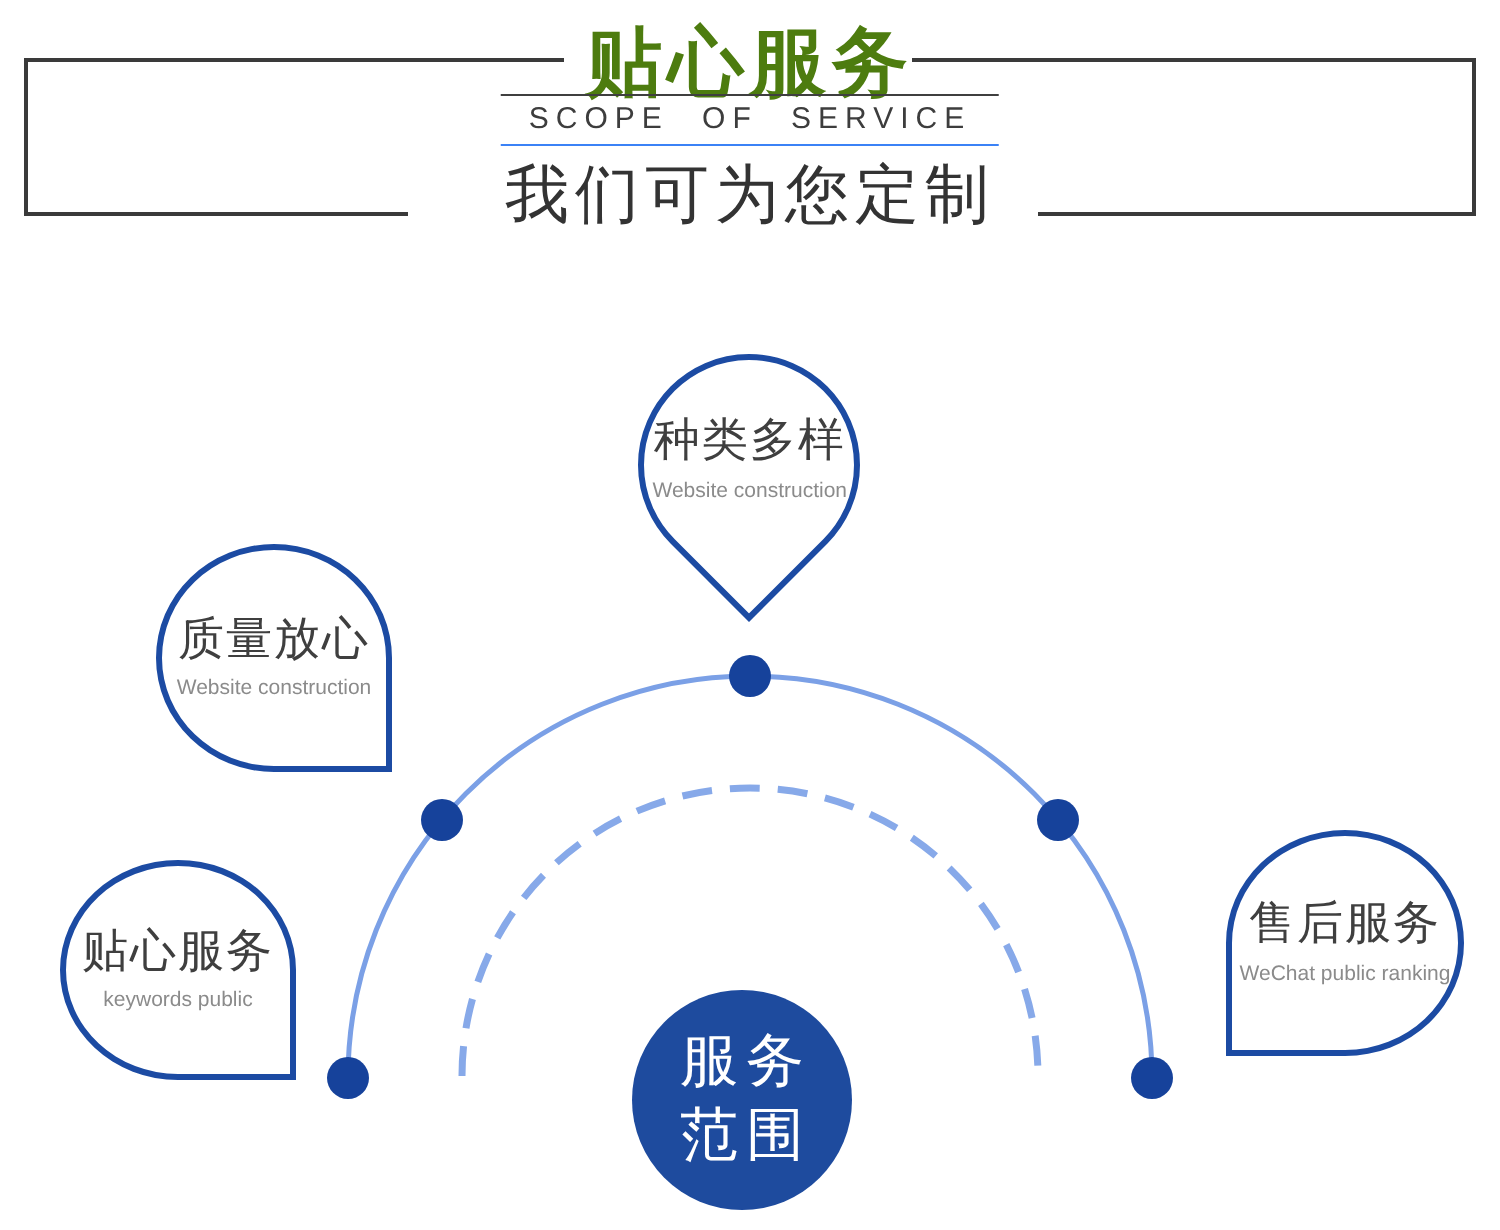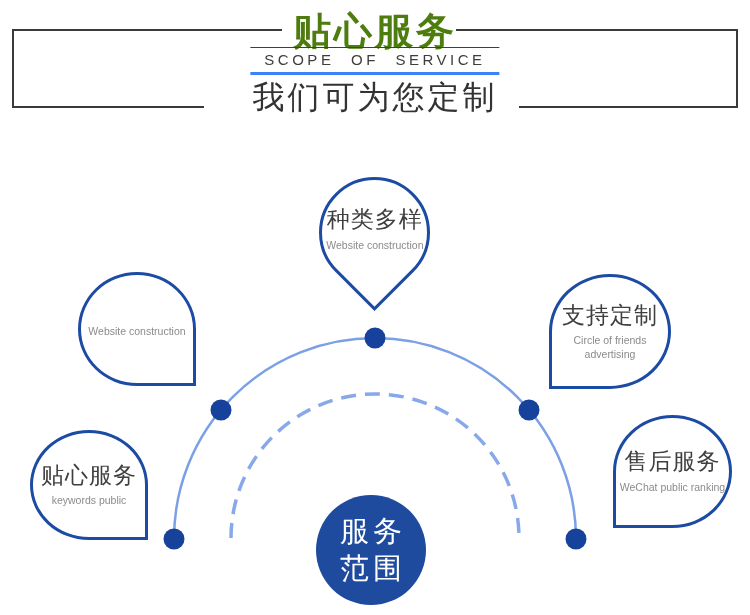--- a/index.html
+++ b/index.html
@@ -13,21 +13,21 @@
   .line-top-left{left:12px;top:29px;width:270px;}
   .line-top-right{left:456px;top:29px;width:282px;}
   .line-left-vert{left:12px;top:29px;height:79px;}
   .line-right-vert{left:736px;top:29px;height:79px;}
   .line-bottom-left{left:12px;top:106px;width:192px;}
   .line-bottom-right{left:519px;top:106px;width:219px;}
 
   .page-title{position:absolute;left:0;right:0;top:6px;text-align:center;
     font-size:38px;font-weight:bold;color:#4d7c0f;letter-spacing:3px;}
   .page-subtitle{position:absolute;left:50%;transform:translateX(-50%);top:47px;
-    border-top:1px solid #3f3f3f;border-bottom:3px solid #3b82f6;
+    border-top:1px solid #3f3f3f;border-bottom:1px solid #3b82f6;
     padding:3px 14px 4px;font-size:15px;letter-spacing:3.5px;word-spacing:9px;
     color:#3d3d3d;white-space:nowrap;text-align:right;}
   .page-tagline{position:absolute;left:0;right:0;top:76px;text-align:center;
     font-size:32px;color:#333333;letter-spacing:3px;}
 
   
   .arc-svg{position:absolute;left:0;top:0;z-index:1;}
 
   
   .node{position:absolute;box-sizing:border-box;border:3px solid #1c4ba3;background:#fff;
@@ -79,37 +79,32 @@
 
   <div class="node node-top">
     <div class="node-inner">
       <div class="node-title">种类多样</div>
       <div class="node-sub">Website construction</div>
     </div>
   </div>
 
   <div class="node node-left-upper">
     <div class="node-inner">
+      <div class="node-title">质量放心</div>
       <div class="node-sub">Website construction</div>
     </div>
   </div>
 
   <div class="node node-left-lower">
     <div class="node-inner">
       <div class="node-title">贴心服务</div>
       <div class="node-sub">keywords public</div>
     </div>
   </div>
 
-  <div class="node node-right-upper">
-    <div class="node-inner">
-      <div class="node-title">支持定制</div>
-      <div class="node-sub">Circle of friends advertising</div>
-    </div>
-  </div>
 
   <div class="node node-right-lower">
     <div class="node-inner">
       <div class="node-title">售后服务</div>
       <div class="node-sub">WeChat public ranking</div>
     </div>
   </div>
 
   <div class="center-circle">
     <span>服务</span>

